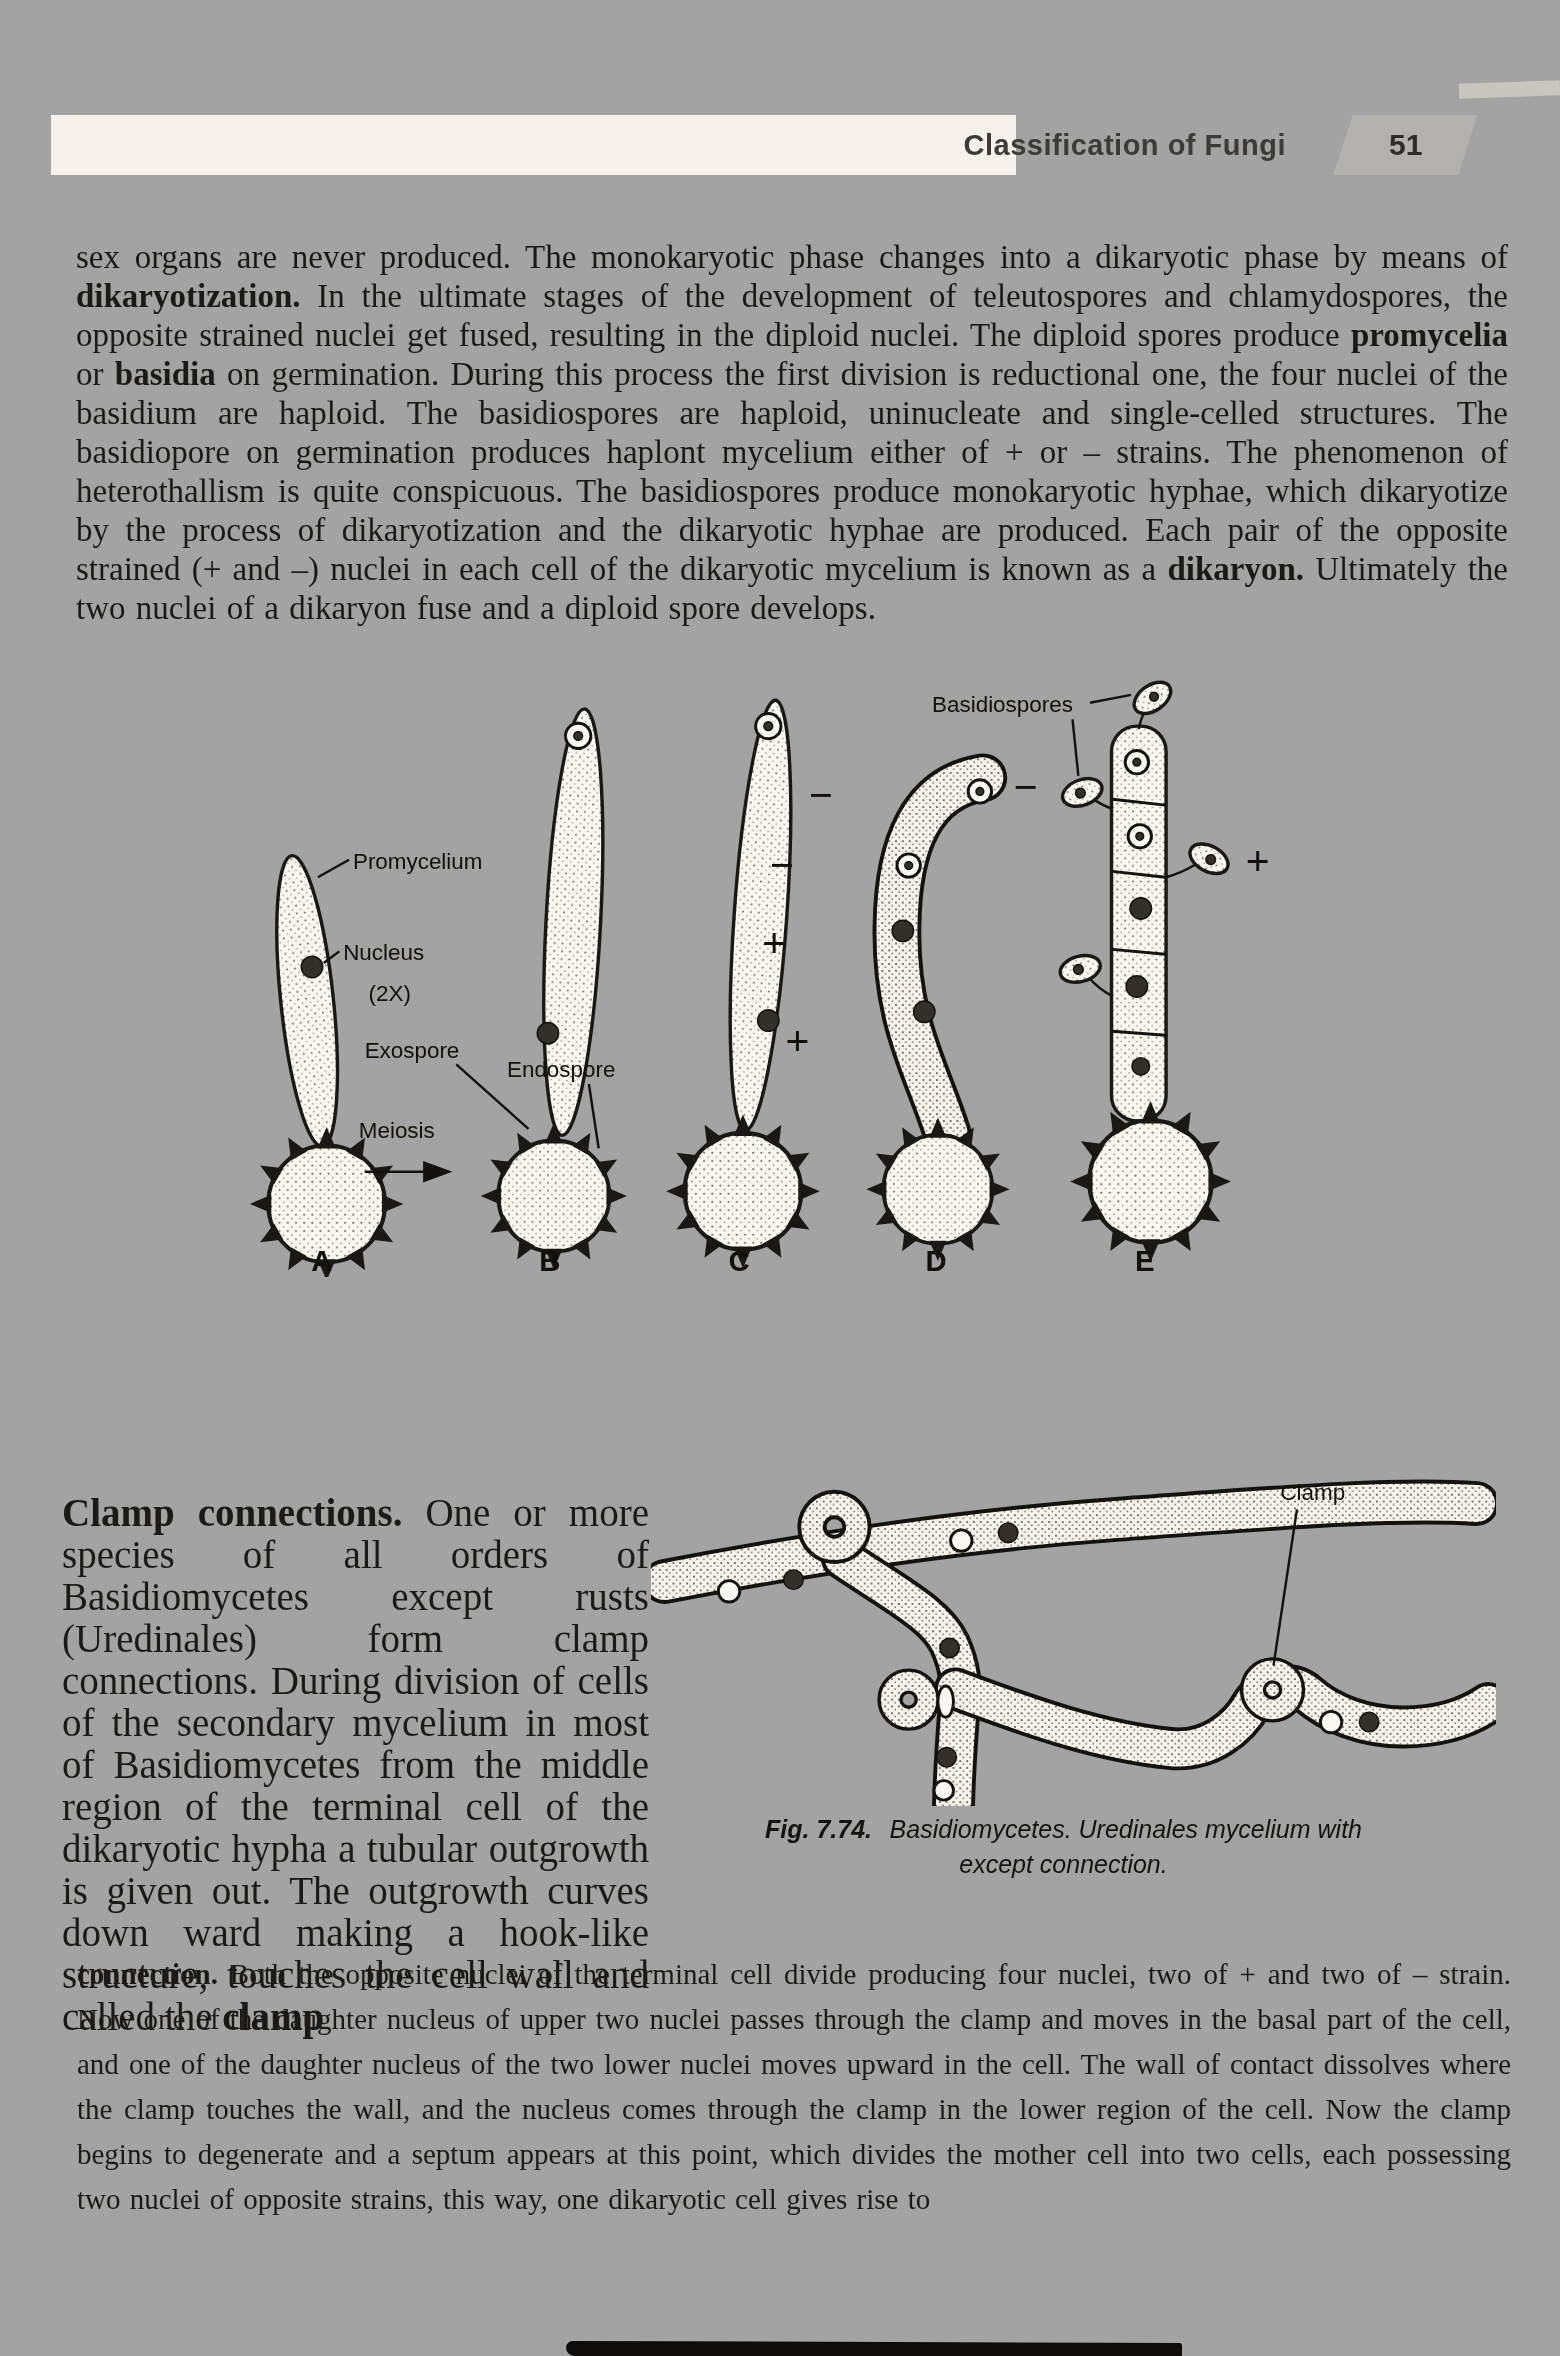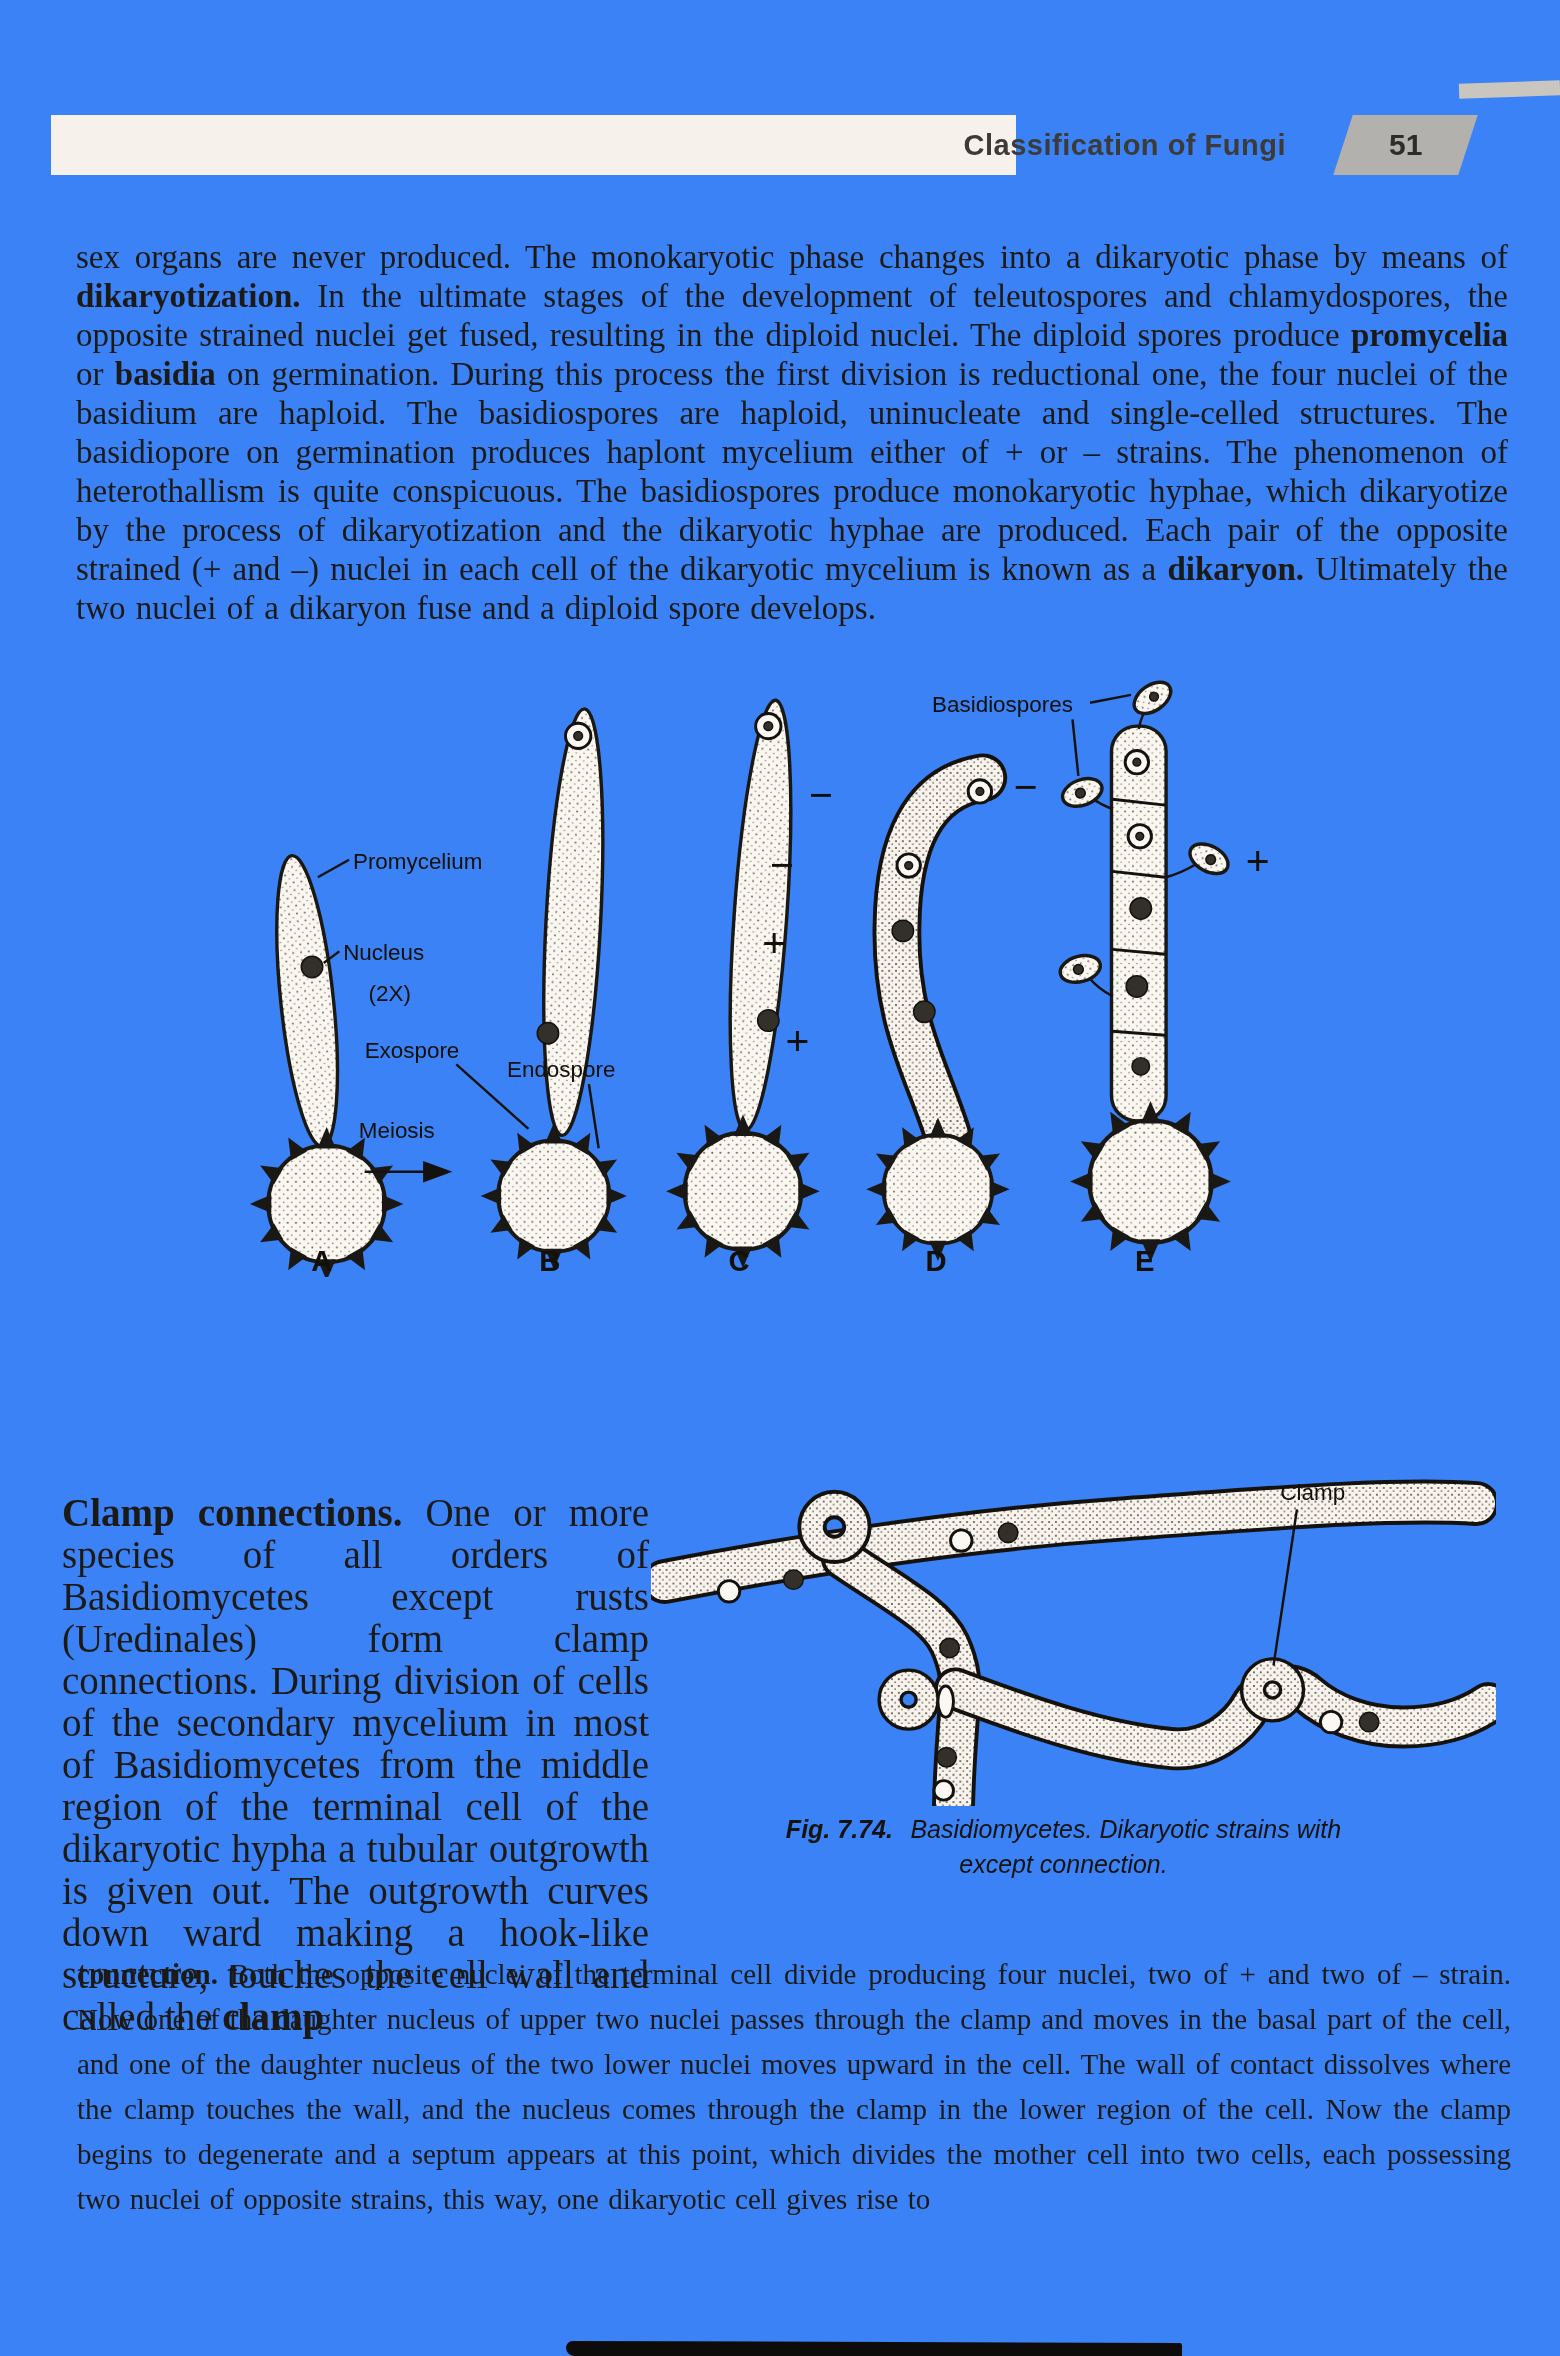--- a/index.html
+++ b/index.html
@@ -1,18 +1,18 @@
 <!DOCTYPE html>
 <html><head>
 <meta charset="utf-8">
 <style>
   html,body { margin:0; padding:0; background:#e8e4de; }
   .page {
     position:relative; width:1560px; height:2356px;
-    background:#3b82f6; overflow:hidden;
+    background:#a3a3a3; overflow:hidden;
     font-family:"Liberation Serif", serif; color:#1c1a17;
   }
   
   .headerband { position:absolute; left:51px; top:115px; width:965px; height:60px;
     background:#f6f1eb; }
   .header { position:absolute; left:0; top:113px; right:92px; height:64px;
     display:flex; align-items:center; justify-content:flex-end; gap:57px; }
   .htitle { font-family:"Liberation Sans", sans-serif; font-size:29px; font-weight:bold;
     color:#3d3b38; letter-spacing:0.5px; }
   .badge { width:125px; height:60px; background:#b3b1ad; transform:skewX(-18deg);
@@ -273,21 +273,21 @@
       <circle class="ring" cx="697" cy="326" r="11"></circle>
       <circle class="dark" cx="736" cy="326" r="10"></circle>
     </g>
 
     <text class="flab" x="645" y="98" font-size="26">Clamp</text>
     <line class="leader" x1="662" y1="108" x2="638" y2="268"></line>
   </svg>
   </div>
 
   <div class="caption cap417">
-    <span class="caplabel">Fig. 7.74.</span><span>Basidiomycetes. Dikaryotic strains with</span><br>
+    <span class="caplabel">Fig. 7.74.</span><span>Basidiomycetes. Uredinales mycelium with</span><br>
     <span>except connection.</span>
   </div>
 
   <p class="para p3"><b>connection.</b> Both the opposite nuclei of the terminal cell divide producing four nuclei, two of + and two of – strain. Now one of the daughter nucleus of upper two nuclei passes through the clamp and moves in the basal part of the cell, and one of the daughter nucleus of the two lower nuclei moves upward in the cell. The wall of contact dissolves where the clamp touches the wall, and the nucleus comes through the clamp in the lower region of the cell. Now the clamp begins to degenerate and a septum appears at this point, which divides the mother cell into two cells, each possessing two nuclei of opposite strains, this way, one dikaryotic cell gives rise to</p>
 
   <div class="bottombar"></div>
 
 </div>
 
 

